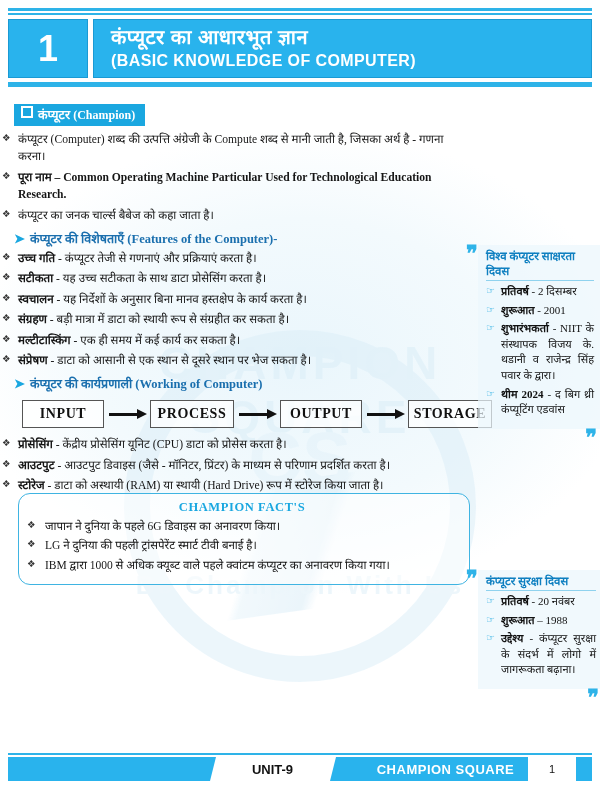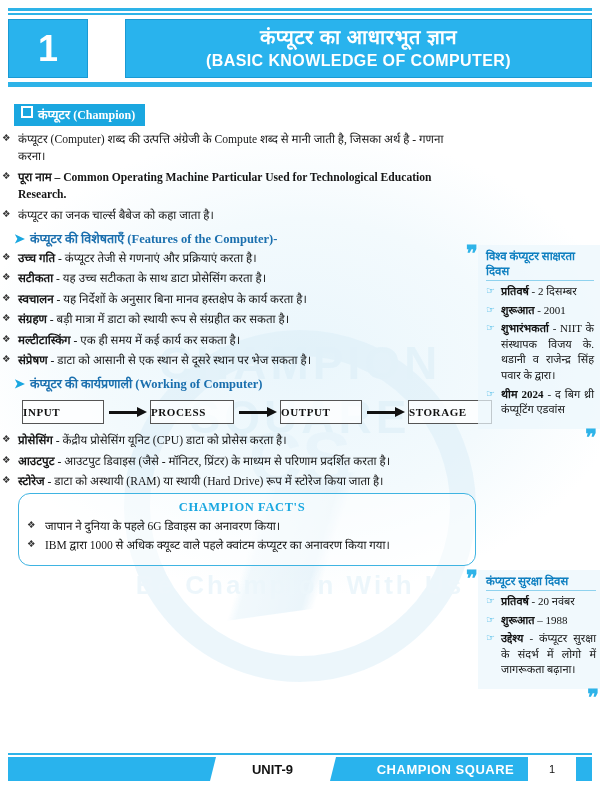--- a/index.html
+++ b/index.html
@@ -56,21 +56,21 @@
   .hdr-rule.thin{height:2px;margin-top:2px;}
   .hdr-main{display:flex;gap:5px;margin:4px 0;}
   .hdr-num{
     width:78px;background:#29b3ed;color:#fff;
     display:flex;align-items:center;justify-content:center;
     font-family:"Liberation Sans", sans-serif;font-weight:bold;font-size:36px;
     border:1px solid #1a9ad4;
   }
   .hdr-title{
     flex:1;background:#29b3ed;color:#fff;border:1px solid #1a9ad4;
-    padding:5px 17px 7px;text-align:center;margin-left:32px;
+    padding:5px 17px 7px;
   }
   .hdr-title .hi{
     font-family:"Liberation Sans", sans-serif;
     font-weight:bold;font-size:20px;letter-spacing:.5px;line-height:1.25;
   }
   .hdr-title .en{
     font-family:"Liberation Sans", sans-serif;
     font-weight:bold;font-size:16px;letter-spacing:.4px;margin-top:2px;
   }
 
@@ -105,22 +105,22 @@
   .lvl1{margin:3px 14px 4px 20px;width:452px;}
   .lvl2{margin:2px 14px 4px 38px;width:430px;}
   .b{font-weight:bold;}
 
   
   .flow{
     display:flex;align-items:center;margin:8px 0 8px 22px;width:470px;
   }
   .fbox{
     border:1px solid #555;background:rgba(255,255,255,.75);
-    padding:5px 0;
-    font-family:"Liberation Serif", serif;font-weight:bold;font-size:11px;
+    padding:5px 0;text-align:center;
+    font-family:"Liberation Serif", serif;font-weight:bold;font-size:14px;
     letter-spacing:.6px;
   }
   .fbox.b1{width:80px;}
   .fbox.b2{width:82px;}
   .fbox.b3{width:80px;}
   .fbox.b4{width:82px;}
   .arrowline{flex:1;height:10px;position:relative;margin:0 3px;}
   .arrowline:before{
     content:"";position:absolute;left:2px;top:4px;right:8px;height:3px;background:#111;
   }
@@ -128,21 +128,21 @@
     content:"";position:absolute;right:0;top:0;
     border-top:5.5px solid transparent;border-bottom:5.5px solid transparent;
     border-left:10px solid #111;
   }
 
   
   .facts{
     position:absolute;left:18px;top:493px;width:434px;
     border:1px solid #3fb4e2;border-radius:12px;
     background:rgba(255,255,255,.55);
-    padding:6px 16px 8px 6px;
+    padding:6px 10px 8px 6px;
   }
   .facts-title{
     text-align:center;color:#1aa7e0;font-weight:bold;font-size:12.5px;
     letter-spacing:.6px;margin-bottom:3px;
   }
   .facts ul.bul li{font-size:11.5px;margin-bottom:2px;padding-left:20px;}
 
   
   .callout{
     position:absolute;background:rgba(236,247,252,.72);
@@ -275,20 +275,21 @@
       <li><span class="b">आउटपुट</span> <span>- आउटपुट डिवाइस (जैसे - मॉनिटर, प्रिंटर) के माध्यम से परिणाम प्रदर्शित करता है।</span></li>
       <li><span class="b">स्टोरेज</span> <span>- डाटा को अस्थायी (RAM) या स्थायी (Hard Drive) रूप में स्टोरेज किया जाता है।</span></li>
     </ul>
 
   </div>
 
   <div class="facts">
     <div class="facts-title">CHAMPION FACT'S</div>
     <ul class="bul">
       <li><span>जापान ने दुनिया के पहले 6G डिवाइस का अनावरण किया।</span></li>
+      <li><span>LG ने दुनिया की पहली ट्रांसपेरेंट स्मार्ट टीवी बनाई है।</span></li>
       <li><span>IBM द्वारा 1000 से अधिक क्यूब्ट वाले पहले क्वांटम कंप्यूटर का अनावरण किया गया।</span></li>
     </ul>
   </div>
 
   <div class="callout" id="callout-literacy">
     <span class="qm-open">❞</span>
     <div class="ct">विश्व कंप्यूटर साक्षरता दिवस</div>
     <ul>
       <li><span class="lbl">प्रतिवर्ष</span> <span>- 2 दिसम्बर</span></li>
       <li><span class="lbl">शुरूआत</span> <span>- 2001</span></li>

